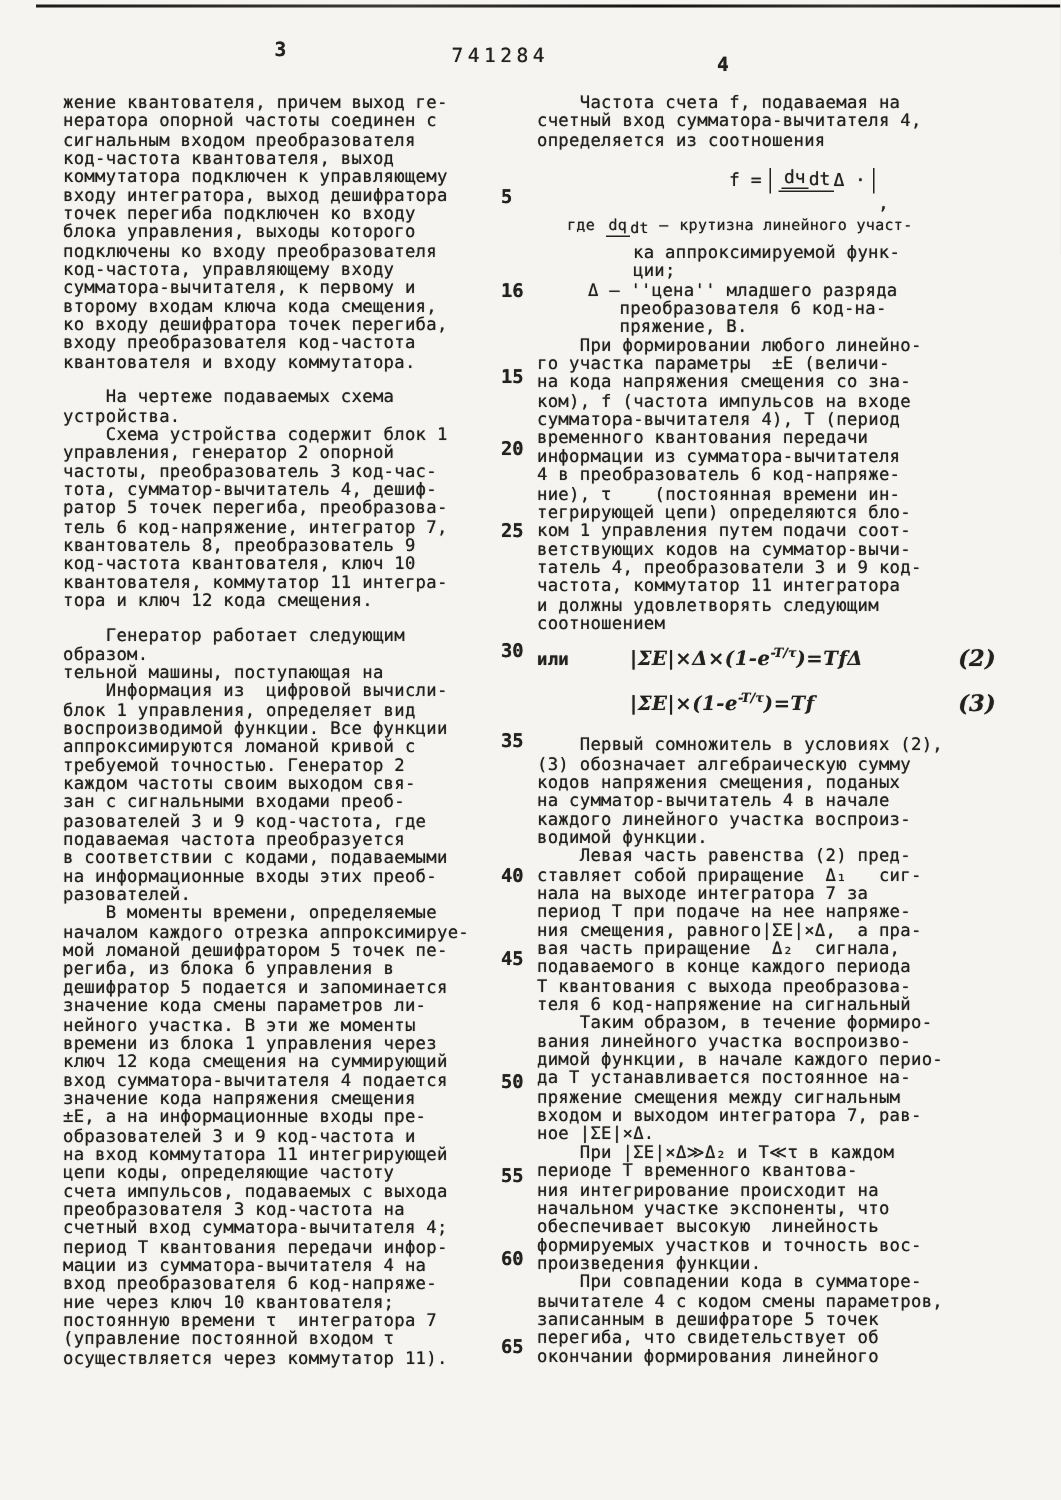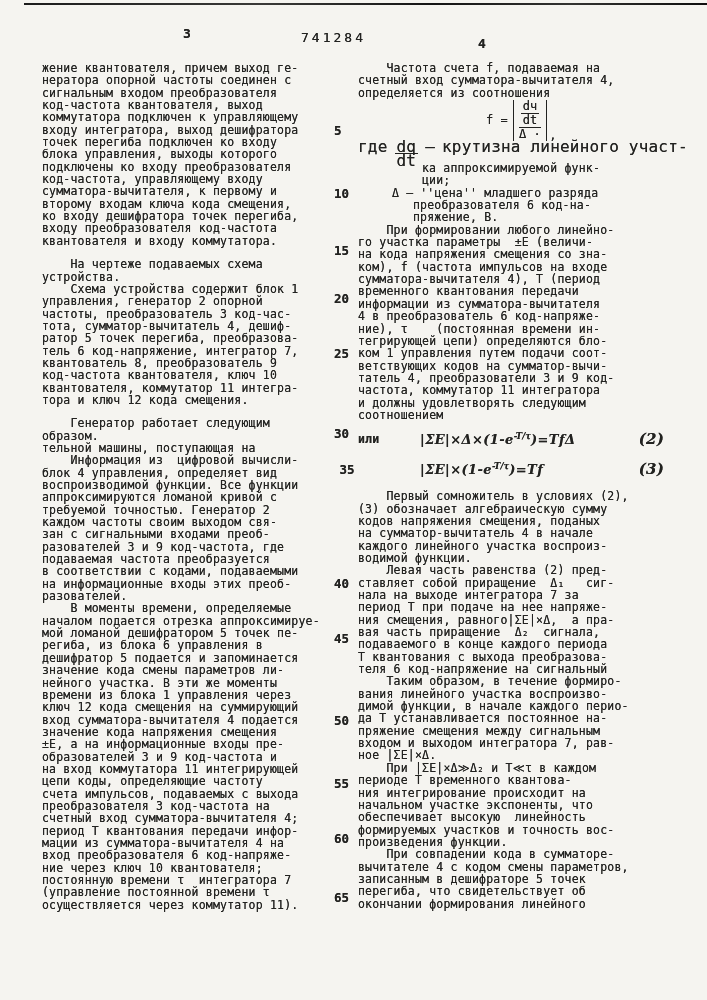--- a/index.html
+++ b/index.html
@@ -49,26 +49,26 @@
     height:42px;padding-left:128px;
     font-size:12px;letter-spacing:0;
   }
   .f-lhs{margin-right:5px;}
   .absbars{
     display:inline-flex;align-items:center;
     border-left:1.6px solid var(--ink);
     border-right:1.6px solid var(--ink);
     padding:1px 5px;
   }
-  .frac{display:inline-flex;flex-direction:column;align-items:center;line-height:11px;}
+  .frac{display:inline-flex;flex-direction:row;align-items:center;line-height:11px;}
   .frac .ftop{border-bottom:1.2px solid var(--ink);padding:0 2px 1px 2px;}
   .frac .fbot{padding-top:1px;}
   .f-comma{margin-left:2px;align-self:flex-end;}
   
-  .def-row{display:flex;height:21px;font-size:16px;}
+  .def-row{display:flex;align-items:center;height:21px;font-size:10px;margin-left:20px;}
   .def-intro{margin-right:7px;}
   .def-dash{margin:0 7px;}
   .def-cont1{padding-left:64px;}
   .def-row2{display:flex;height:var(--lh);padding-left:34px;}
   .def-row2 .def-dash{margin:0 7px;}
   .def-cont2{padding-left:55px;}
   
   .eq-block{margin-top:5px;margin-bottom:9px;font-weight:bold;}
   .eq-row{display:flex;align-items:center;height:25px;margin-bottom:5px;}
   .eq-label{width:44px;font-size:11.5px;}
@@ -122,33 +122,33 @@
       <div class="tline">тель 6 код-напряжение, интегратор 7,</div>
       <div class="tline">квантователь 8, преобразователь 9</div>
       <div class="tline">код-частота квантователя, ключ 10</div>
       <div class="tline">квантователя, коммутатор 11 интегра-</div>
       <div class="tline">тора и ключ 12 кода смещения.</div>
       <div class="tline blank"></div>
       <div class="tline">    Генератор работает следующим</div>
       <div class="tline">образом.</div>
       <div class="tline">тельной машины, поступающая на</div>
       <div class="tline">    Информация из  цифровой вычисли-</div>
-      <div class="tline">блок 4 управления, определяет вид</div>
+      <div class="tline">блок 1 управления, определяет вид</div>
       <div class="tline">воспроизводимой функции. Все функции</div>
       <div class="tline">аппроксимируются ломаной кривой с</div>
       <div class="tline">требуемой точностью. Генератор 2</div>
       <div class="tline">каждом частоты своим выходом свя-</div>
       <div class="tline">зан с сигнальными входами преоб-</div>
       <div class="tline">разователей 3 и 9 код-частота, где</div>
       <div class="tline">подаваемая частота преобразуется</div>
       <div class="tline">в соответствии с кодами, подаваемыми</div>
       <div class="tline">на информационные входы этих преоб-</div>
       <div class="tline">разователей.</div>
       <div class="tline">    В моменты времени, определяемые</div>
-      <div class="tline">началом подается отрезка аппроксимируе-</div>
+      <div class="tline">началом каждого отрезка аппроксимируе-</div>
       <div class="tline">мой ломаной дешифратором 5 точек пе-</div>
       <div class="tline">региба, из блока 6 управления в</div>
       <div class="tline">дешифратор 5 подается и запоминается</div>
       <div class="tline">значение кода смены параметров ли-</div>
       <div class="tline">нейного участка. В эти же моменты</div>
       <div class="tline">времени из блока 1 управления через</div>
       <div class="tline">ключ 12 кода смещения на суммирующий</div>
       <div class="tline">вход сумматора-вычитателя 4 подается</div>
       <div class="tline">значение кода напряжения смещения</div>
       <div class="tline">±Е, а на информационные входы пре-</div>
@@ -156,31 +156,31 @@
       <div class="tline">на вход коммутатора 11 интегрирующей</div>
       <div class="tline">цепи коды, определяющие частоту</div>
       <div class="tline">счета импульсов, подаваемых с выхода</div>
       <div class="tline">преобразователя 3 код-частота на</div>
       <div class="tline">счетный вход сумматора-вычитателя 4;</div>
       <div class="tline">период Т квантования передачи инфор-</div>
       <div class="tline">мации из сумматора-вычитателя 4 на</div>
       <div class="tline">вход преобразователя 6 код-напряже-</div>
       <div class="tline">ние через ключ 10 квантователя;</div>
       <div class="tline">постоянную времени τ  интегратора 7</div>
-      <div class="tline">(управление постоянной времени τ</div>
+      <div class="tline">(управление постоянной входом τ</div>
       <div class="tline">осуществляется через коммутатор 11).</div>
     </div>
   <div id="gutter">
       <div class="gutter-num" style="top: 123px;">5</div>
-      <div class="gutter-num" style="top: 186px;">10</div>
+      <div class="gutter-num" style="top: 186px;">16</div>
       <div class="gutter-num" style="top: 243px;">15</div>
       <div class="gutter-num" style="top: 291px;">20</div>
       <div class="gutter-num" style="top: 346px;">25</div>
       <div class="gutter-num" style="top: 426px;">30</div>
-      <div class="gutter-num" style="top: 462px; text-align: center;">35</div>
+      <div class="gutter-num" style="top: 486px;">35</div>
       <div class="gutter-num" style="top: 576px;">40</div>
       <div class="gutter-num" style="top: 631px;">45</div>
       <div class="gutter-num" style="top: 713px;">50</div>
       <div class="gutter-num" style="top: 776px;">55</div>
       <div class="gutter-num" style="top: 831px;">60</div>
       <div class="gutter-num" style="top: 890px;">65</div>
     </div>
   <div class="col" id="col-right">
       <div class="tline">    Частота счета f, подаваемая на</div>
       <div class="tline">счетный вход сумматора-вычитателя 4,</div>

